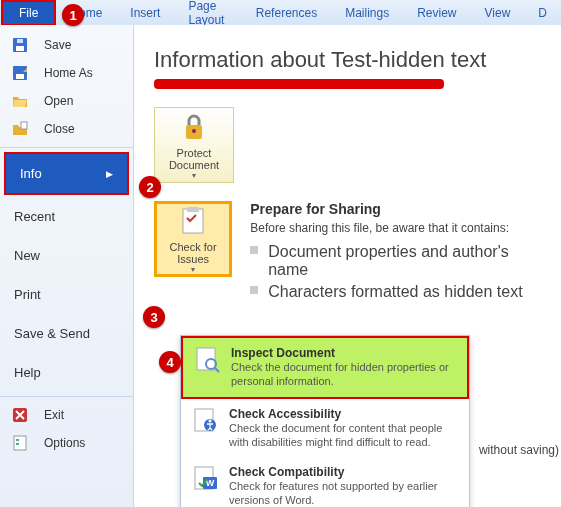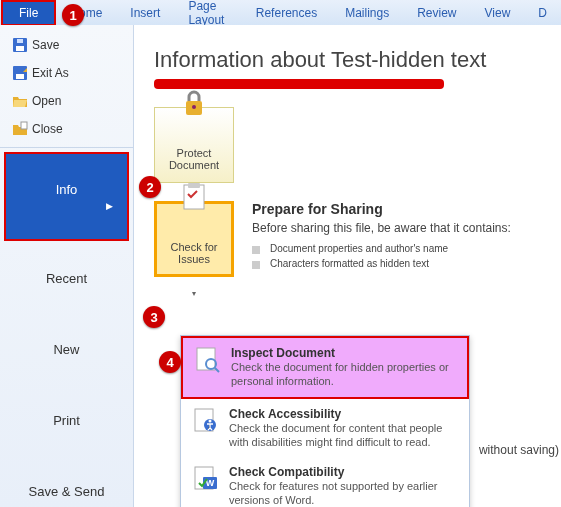--- a/index.html
+++ b/index.html
@@ -4,46 +4,46 @@
 <style>
 * { margin: 0; padding: 0; box-sizing: border-box; font-family: "Segoe UI", Tahoma, sans-serif; }
 body { width: 561px; height: 507px; overflow: hidden; background: #fff; position: relative; }
 
 .ribbon-tabs { display: flex; align-items: center; height: 25px; background: linear-gradient(#e8f0fb,#d6e5f7); font-size: 12px; }
 .ribbon-tabs .tab { padding: 4px 14px; color: #2a5db0; cursor: pointer; }
 .ribbon-tabs .tab.file { background: #1f5bbf; color: #fff; padding: 4px 16px; border: 2px solid #d00; margin-left: 1px; }
 
 .backstage { display: flex; height: calc(100% - 24px); }
 .left-panel { width: 134px; background: linear-gradient(#f5f8fc,#e8eff9); border-right: 1px solid #c9d7ea; padding-top: 6px; }
-.menu-item { display: flex; align-items: center; gap: 4px; padding: 6px 12px; font-size: 12px; color: #333; cursor: pointer; }
+.menu-item { display: flex; align-items: center; gap: 16px; padding: 6px 12px; font-size: 12px; color: #333; cursor: pointer; }
 .menu-item .mi-icon { width: 16px; height: 16px; display: inline-flex; align-items: center; justify-content: center; }
-.menu-item.big { padding: 28px 14px; font-size: 13px; flex-direction: column; }
+.menu-item.big { padding: 12px 14px; font-size: 13px; }
 .menu-item.selected { background: #1f5bbf; color: #fff; border: 2px solid #d00; margin: 2px 4px; }
 .menu-item.selected .chev { margin-left: auto; color: #fff; font-size: 9px; }
 .menu-sep { height: 1px; background: #c9d7ea; margin: 4px 0; }
 
 .main { flex: 1; padding: 22px 16px 0 20px; position: relative; background: #fff; }
 .title { font-size: 22px; color: #444; margin-bottom: 6px; }
 .red-scribble { width: 290px; height: 10px; background: #d00; border-radius: 4px; margin-bottom: 18px; }
 
 .section { display: flex; gap: 18px; margin-bottom: 18px; }
-.bigbtn { width: 80px; height: 76px; border: 1px solid #d9d28a; background: linear-gradient(#fff,#f6f0c8); display: flex; flex-direction: column; align-items: center; justify-content: center; font-size: 11px; color: #444; text-align: center; padding: 4px; cursor: pointer; gap: 24px; }
+.bigbtn { width: 80px; height: 76px; border: 1px solid #d9d28a; background: linear-gradient(#fff,#f6f0c8); display: flex; flex-direction: column; align-items: center; justify-content: center; font-size: 11px; color: #444; text-align: center; padding: 4px; cursor: pointer; }
 .bigbtn.orange-hl { border: 3px solid #f5a300; background: #ffebaa; }
 .bigbtn .bb-icon { width: 32px; height: 32px; margin-bottom: 4px; }
 .bigbtn .dd { font-size: 8px; color: #666; }
 
 .section-text h3 { font-size: 14px; color: #333; font-weight: 600; margin-bottom: 4px; }
 .section-text p { font-size: 12px; color: #444; }
 .bullets { margin-top: 6px; }
-.bullets li { list-style: none; display: flex; gap: 10px; font-size: 10px; color: #444; padding: 2px 0; }
+.bullets li { list-style: none; display: flex; gap: 10px; font-size: 16px; color: #444; padding: 2px 0; }
 .bullets li::before { content: ""; width: 8px; height: 8px; background: #ccc; margin-top: 3px; flex-shrink: 0; }
 
 .dropdown { position: absolute; left: 180px; top: 335px; width: 290px; border: 1px solid #b6c8e0; background: #fff; box-shadow: 0 2px 6px rgba(0,0,0,.2); }
 .dd-item { display: flex; gap: 10px; padding: 8px 10px; cursor: pointer; }
-.dd-item.hl { border: 2px solid #d00; background: #f0abfc; justify-content: flex-end; }
+.dd-item.hl { border: 2px solid #d00; background: #bef264; justify-content: flex-end; }
 .dd-item .dd-icon { width: 28px; height: 28px; flex-shrink: 0; }
 .dd-item .dd-title { font-size: 12px; font-weight: 600; color: #333; }
 .dd-item .dd-desc { font-size: 11px; color: #555; line-height: 1.3; }
 
 .num-badge { position: absolute; width: 22px; height: 22px; border-radius: 50%; background: #c00; color: #fff; font-size: 13px; font-weight: bold; display: flex; align-items: center; justify-content: center; box-shadow: 0 1px 2px rgba(0,0,0,.4); z-index: 10; }
 .nb1 { left: 62px; top: 4px; }
 .nb2 { left: 139px; top: 176px; }
 .nb3 { left: 143px; top: 306px; }
 .nb4 { left: 159px; top: 351px; }
 
@@ -79,21 +79,21 @@
       <span>Save</span>
     </div>
     <div class="menu-item">
       <span class="mi-icon">
           <svg width="16" height="16">
             <rect x="1" y="1" width="14" height="14" fill="#3a6ecf" rx="1"></rect>
             <rect x="4" y="9" width="8" height="5" fill="#fff"></rect>
             <path d="M11 7l4-4v4z" fill="#e8b030"></path>
           </svg>
         </span>
-      <span>Exit As</span>
+      <span>Home As</span>
     </div>
     <div class="menu-item">
       <span class="mi-icon">
           <svg width="16" height="16">
             <path d="M1 4h5l1 2h8v8H1z" fill="#e8b030"></path>
             <path d="M2 7h13l-2 7H1z" fill="#f7d77a"></path>
           </svg>
         </span>
       <span>Open</span>
     </div>

